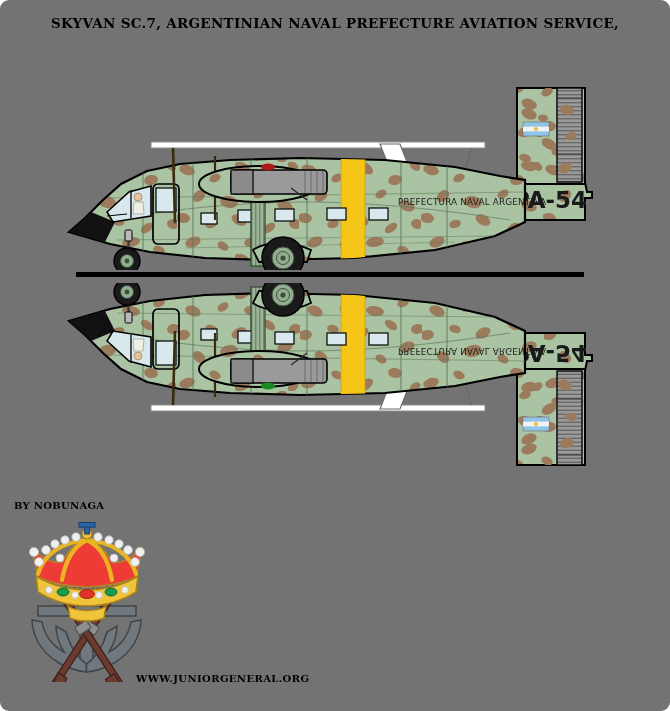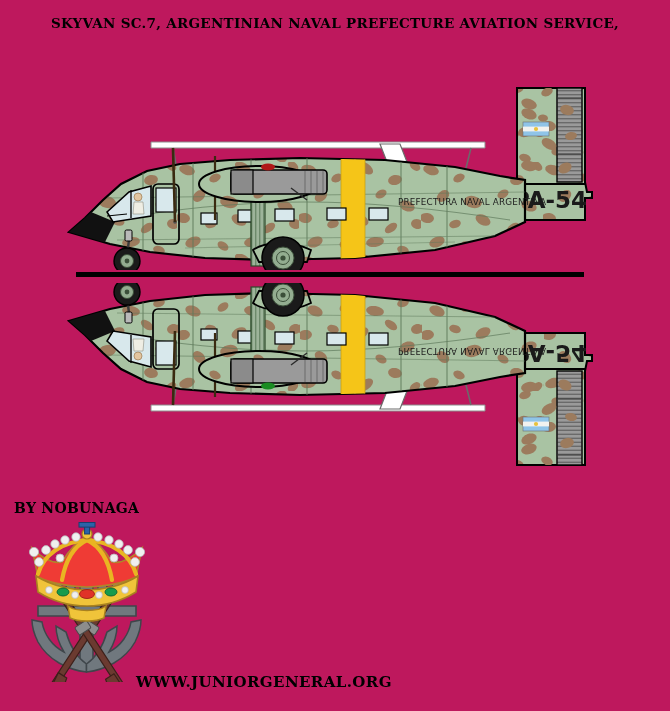--- a/index.html
+++ b/index.html
@@ -13,21 +13,22 @@
     height: 711px;
     position: relative;
     overflow: hidden;
     font-family: "Liberation Serif", serif;
   }
   .page {
     position: absolute;
     inset: 0;
     width: 670px;
     height: 711px;
-    background: #be185d;
+    background: #737373;
+    border-radius: 9px;
   }
 
   
   .title-block {
     position: absolute;
     left: 0;
     top: 14px;
     width: 670px;
     text-align: center;
     line-height: 1.45;
@@ -63,40 +64,40 @@
 
   .plane-svg { display: block; width: 610px; height: 200px; }
 
   
   .byline {
     position: absolute;
     left: 14px;
     top: 500px;
     font-family: "DejaVu Serif", serif;
     font-weight: bold;
-    font-size: 14px;
+    font-size: 10px;
     color: #000000;
     letter-spacing: 0.3px;
     white-space: nowrap;
   }
   .emblem {
     position: absolute;
     left: 8px;
     top: 522px;
     width: 160px;
     height: 160px;
   }
   .emblem svg { display: block; }
   .weburl {
     position: absolute;
     left: 136px;
     top: 673px;
     font-family: "DejaVu Serif", serif;
     font-weight: bold;
-    font-size: 15px;
+    font-size: 10px;
     letter-spacing: 0.4px;
     color: #000000;
     white-space: nowrap;
   }
 </style>
 </head>
 <body>
 
 <div class="page">
 

